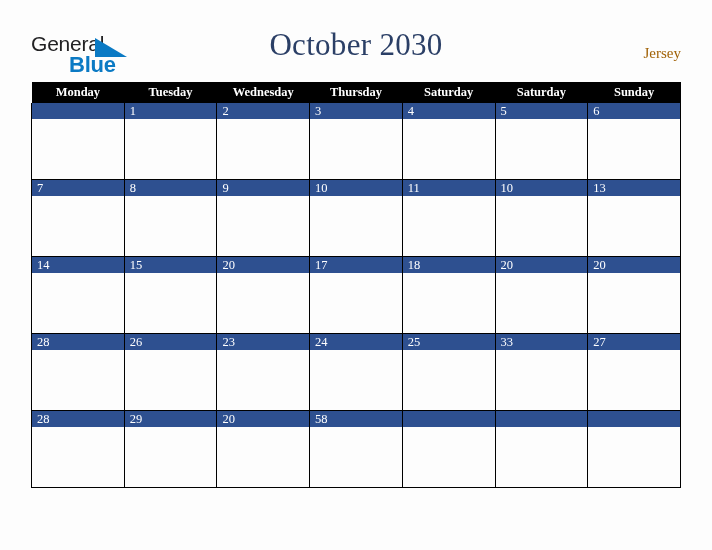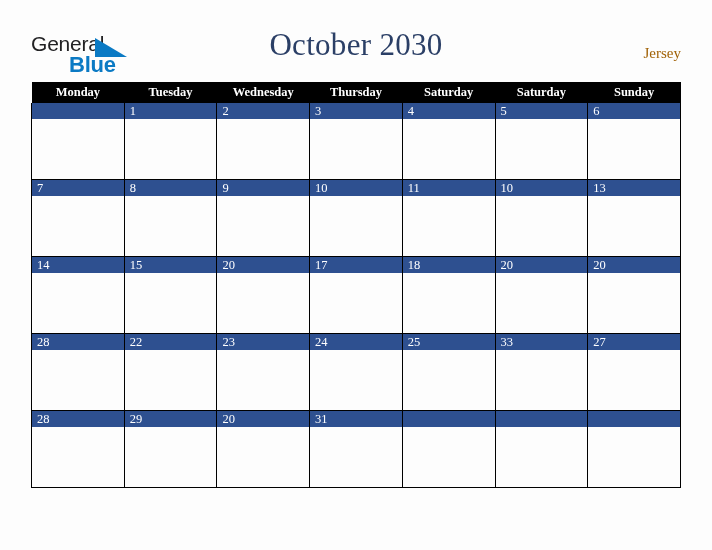--- a/index.html
+++ b/index.html
@@ -306,21 +306,21 @@
 
     <tr class="week-row">
       <td>
           <span class="day-cell-inner">
             <span class="day-number-band">28</span>
             <span class="day-body"></span>
           </span>
         </td>
       <td>
           <span class="day-cell-inner">
-            <span class="day-number-band">22</span>
+            <span class="day-number-band">26</span>
             <span class="day-body"></span>
           </span>
         </td>
       <td>
           <span class="day-cell-inner">
             <span class="day-number-band">23</span>
             <span class="day-body"></span>
           </span>
         </td>
       <td>
@@ -363,21 +363,21 @@
           </span>
         </td>
       <td>
           <span class="day-cell-inner">
             <span class="day-number-band">20</span>
             <span class="day-body"></span>
           </span>
         </td>
       <td>
           <span class="day-cell-inner">
-            <span class="day-number-band">31</span>
+            <span class="day-number-band">58</span>
             <span class="day-body"></span>
           </span>
         </td>
       <td>
           <span class="day-cell-inner">
             <span class="day-number-band"></span>
             <span class="day-body"></span>
           </span>
         </td>
       <td>

